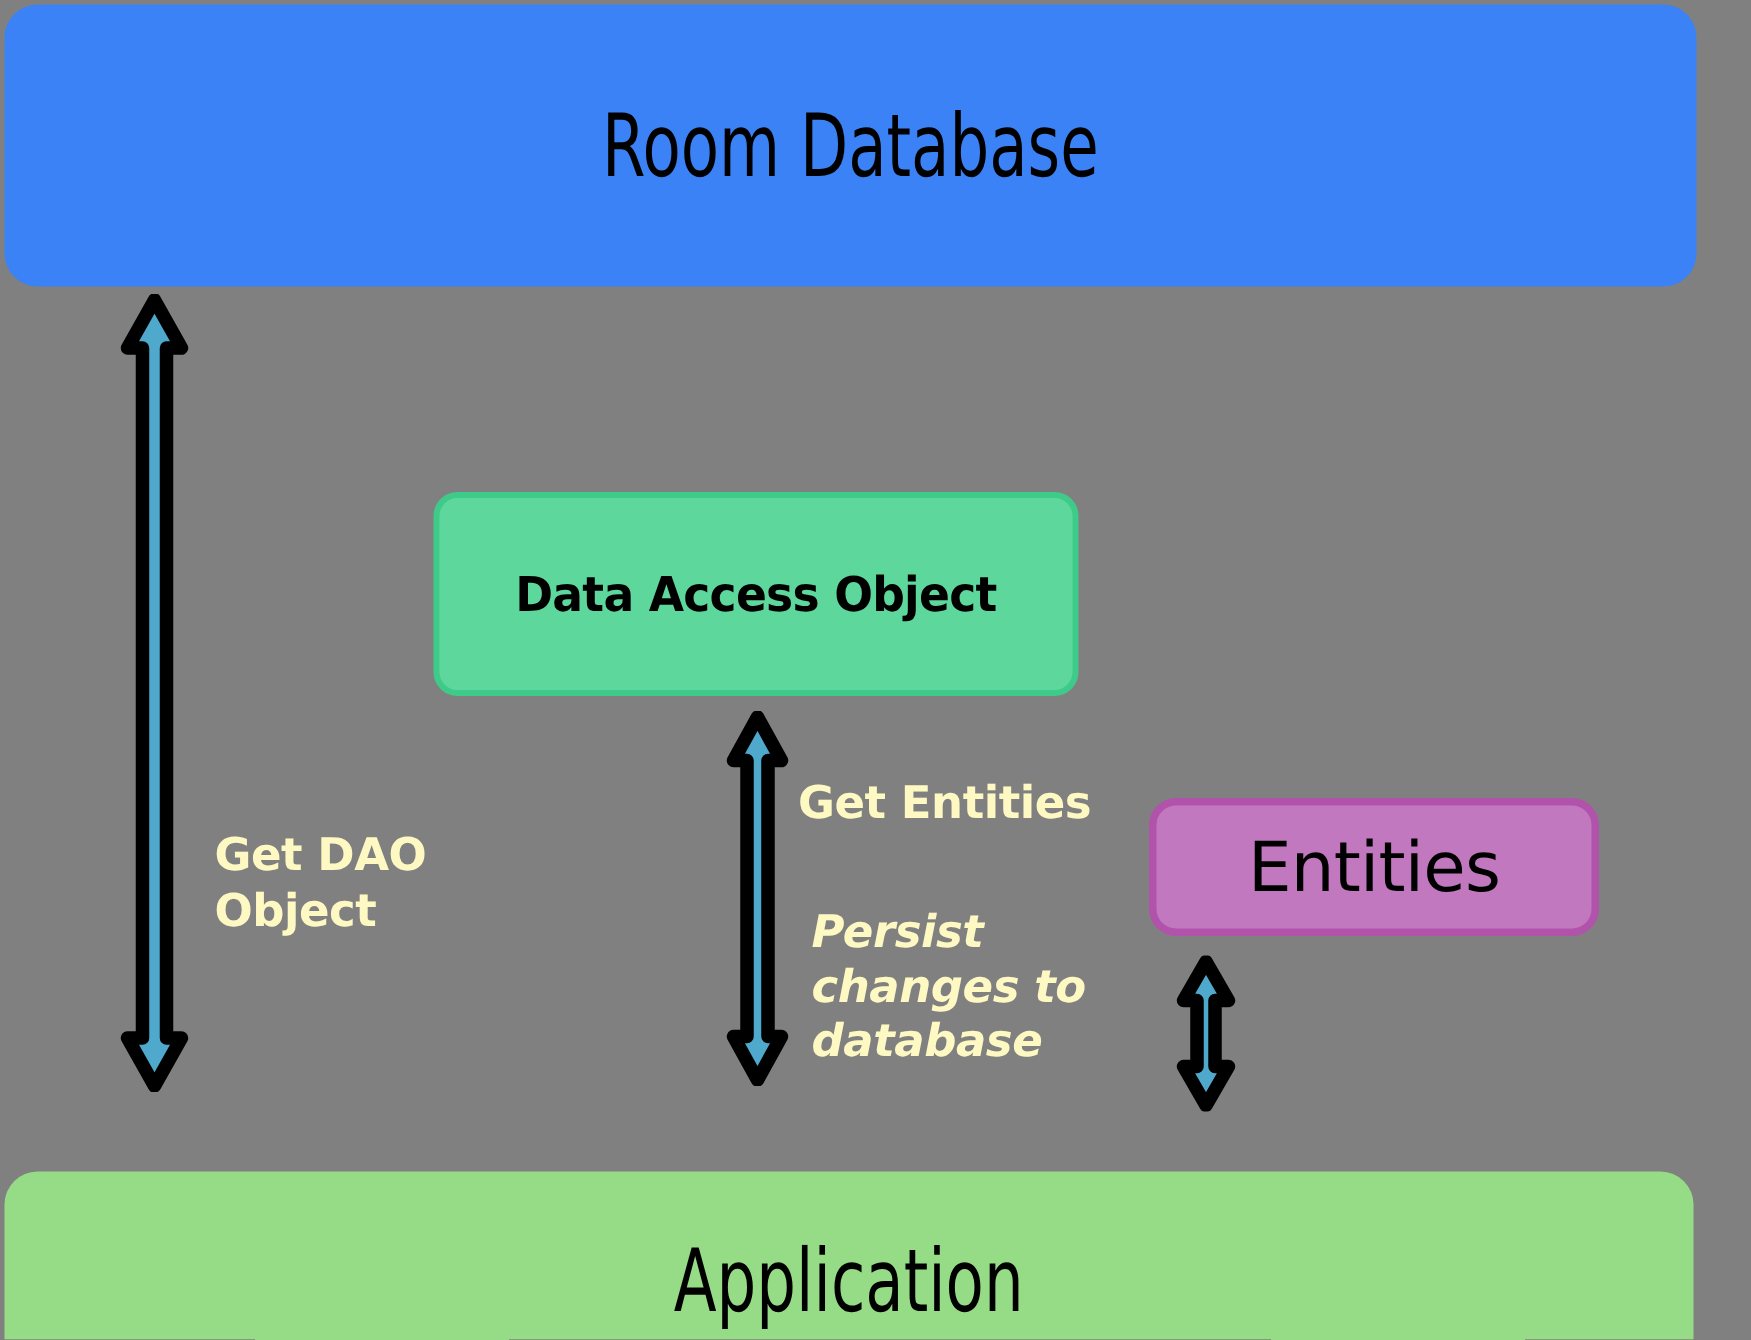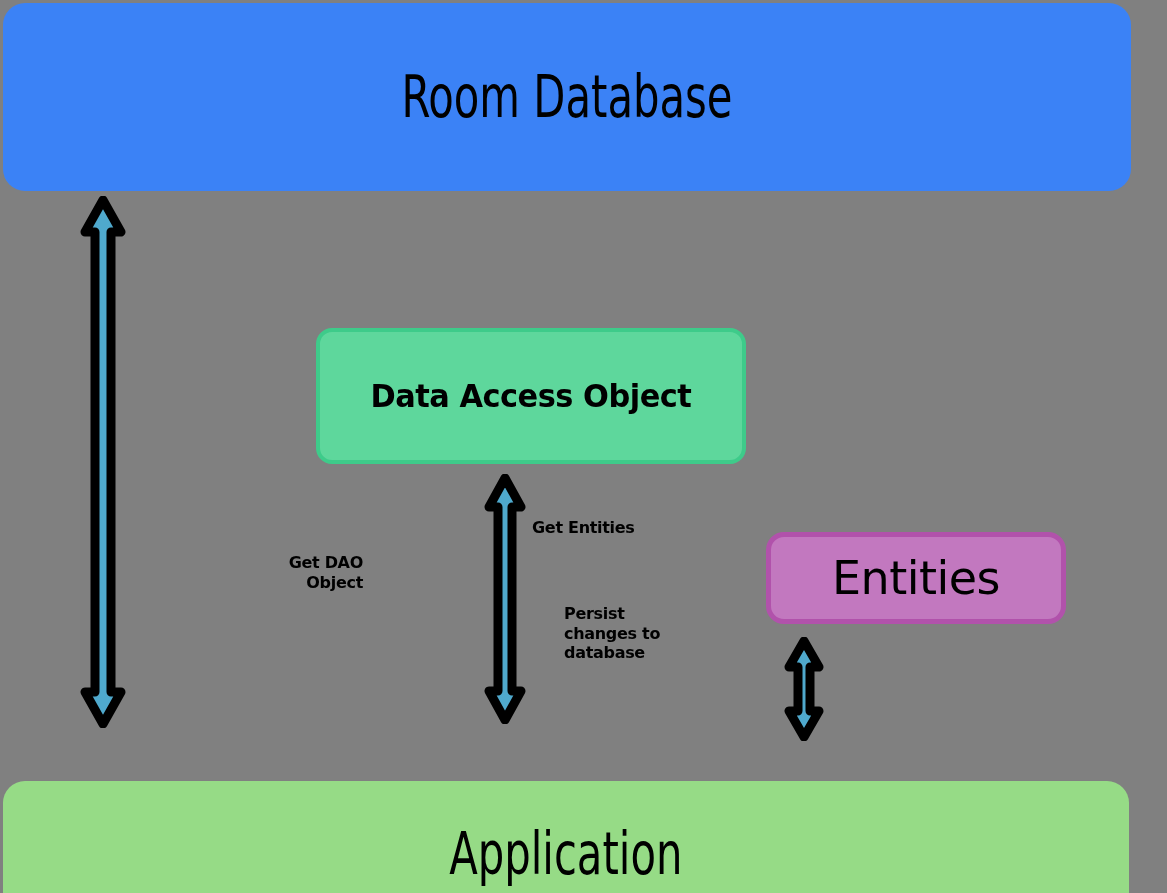--- a/index.html
+++ b/index.html
@@ -45,21 +45,20 @@
   }
   
   #dao-box {
     left: 289px;
     top: 328px;
     width: 430px;
     height: 136px;
     background: #5ed79c;
     border: 4px solid #3ecb8a;
     border-radius: 16px;
-    margin-left: 27px;
   }
   #dao-box .box-label {
     font-size: 32px;
     font-weight: bold;
     letter-spacing: -0.5px;
     white-space: nowrap;
     transform: scaleX(0.95);
   }
   
   #entities-box {
@@ -94,30 +93,30 @@
     transform: scaleX(0.80);
     white-space: nowrap;
   }
   
   .arrow {
     position: absolute;
   }
   
   .edge-label {
     position: absolute;
-    color: #000000;
+    color: #fef9c3;
     font-weight: bold;
-    font-size: 16px;
+    font-size: 30px;
     line-height: 1.22;
     letter-spacing: -0.3px;
     white-space: pre-line;
   }
-  #label-get-dao { left: 143px; top: 553px; width: 220px; text-align: right; }
+  #label-get-dao { left: 143px; top: 553px; width: 220px; }
   #label-get-entities { left: 532px; top: 518px; width: 230px; }
-  #label-persist { left: 564px; top: 604px; width: 200px; }
+  #label-persist { left: 541px; top: 604px; width: 200px; font-style: italic; }
   #label-get-set { left: 833px; top: 648px; width: 320px; }
 </style>
 </head>
 <body>
 
 <div id="canvas">
 
   <div class="box" id="room-database-box">
     <span class="box-label">Room Database</span>
   </div>

